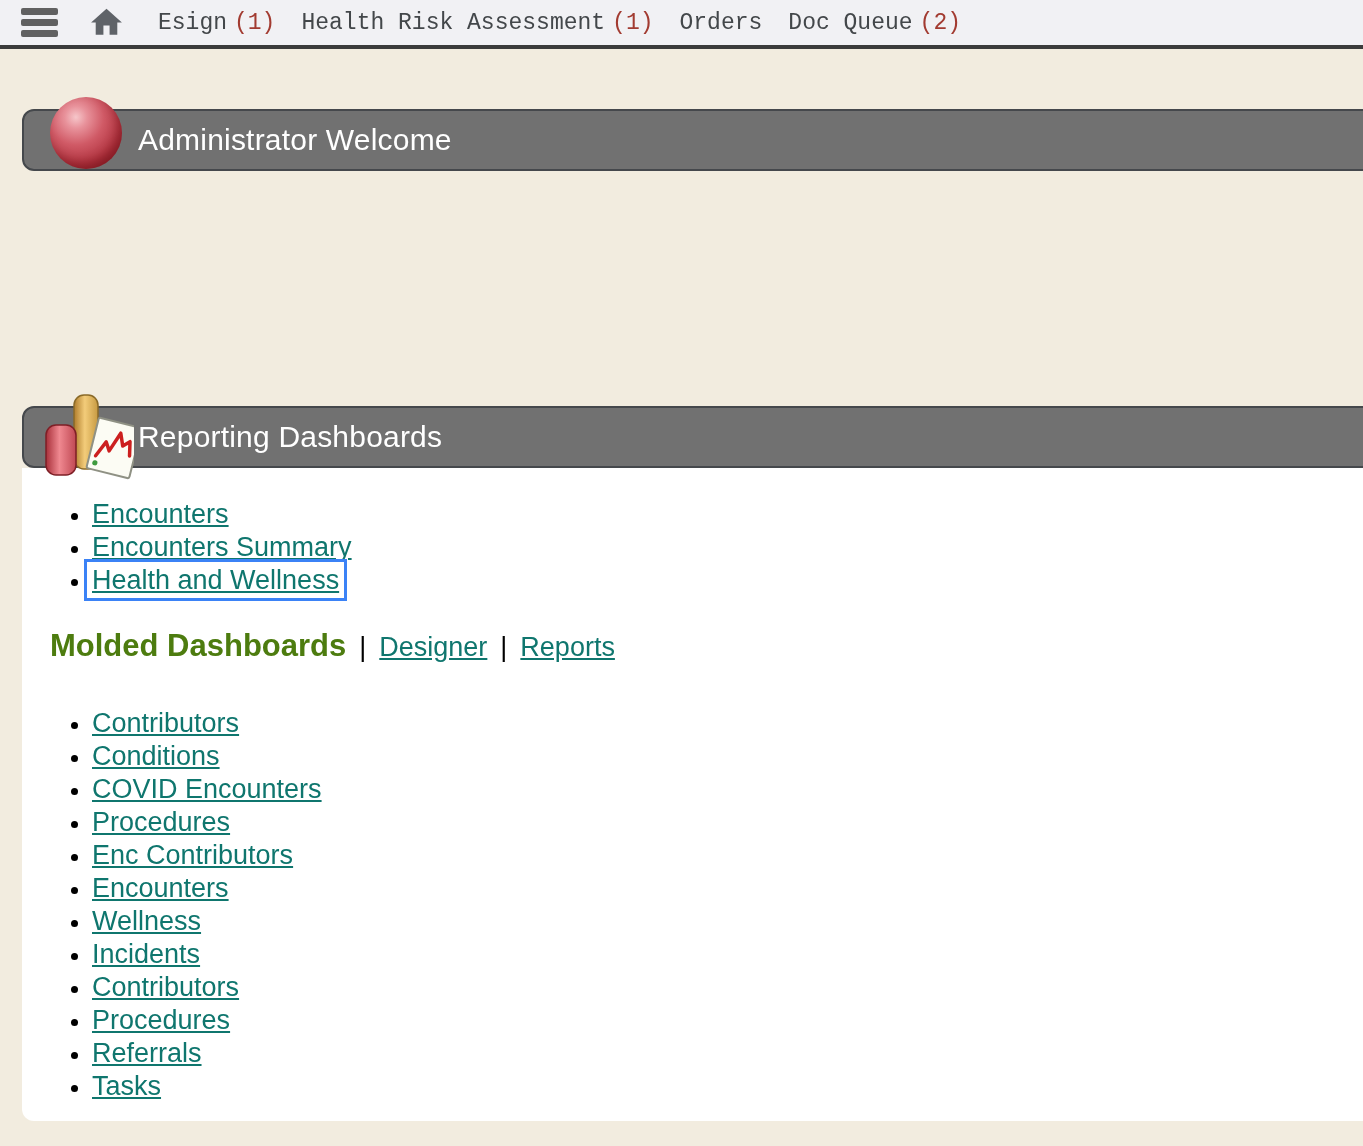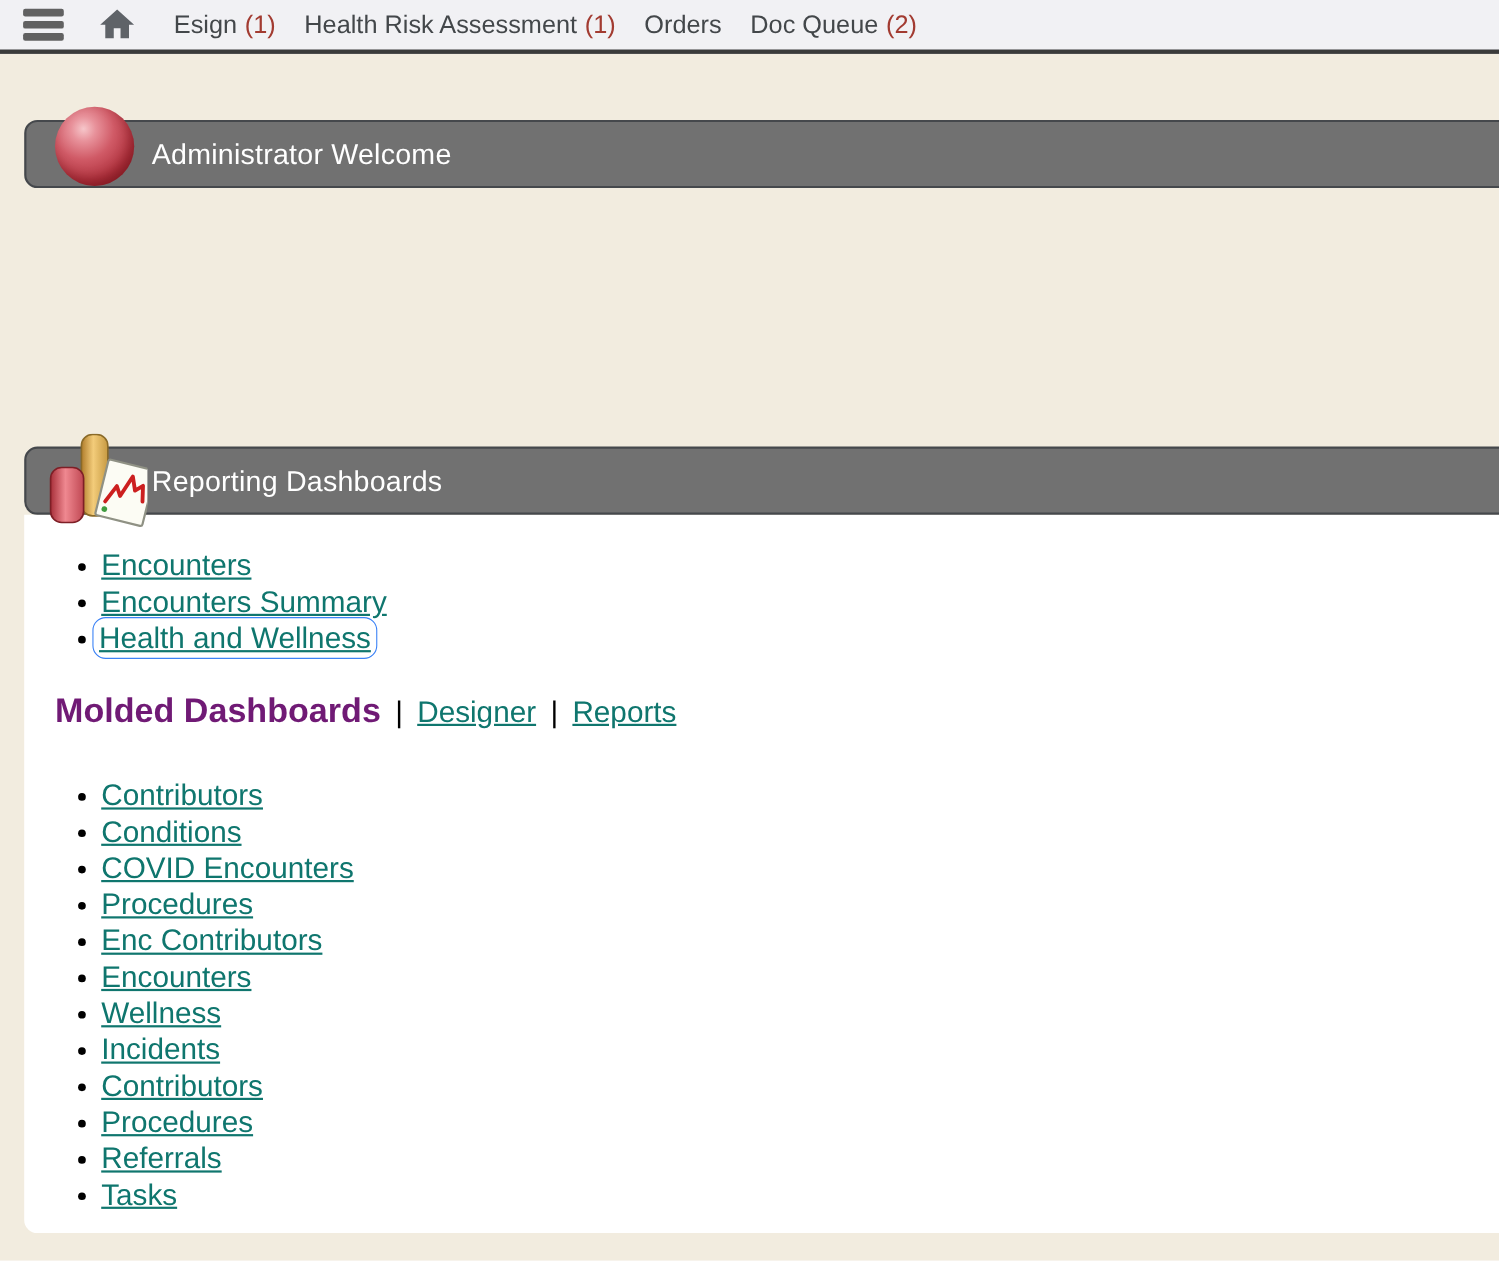--- a/index.html
+++ b/index.html
@@ -22,40 +22,40 @@
     background: none; border: none; cursor: pointer;
     display: flex; align-items: center; justify-content: center;
     padding: 0;
   }
   .hamburger { width: 38px; height: 34px; flex-direction: column; justify-content: center; gap: 4px; margin-right: 30px; }
   .hamburger span { display: block; width: 37px; height: 7px; background: #616161; border-radius: 2px; }
   .home-btn { width: 37px; height: 37px; margin-right: 33px; }
   .nav-links { display: flex; align-items: center; gap: 26px; }
   .nav-link {
     font-size: 23px; color: #43474a; text-decoration: none;
-    display: flex; align-items: flex-end; white-space: nowrap;
+    display: flex; align-items: flex-end; white-space: nowrap; font-family: Liberation Mono, monospace;
   }
   .nav-count { color: #a23b31; margin-left: 7px; }
   .nav-count:empty { margin-left: 0; }
 
   
   .panel-bar {
     position: relative;
     margin-left: 22px;
     width: calc(100% - 22px + 14px);
     height: 62px;
     background: #717171;
     border: 2px solid #45484c;
     border-radius: 12px;
     display: flex;
     align-items: center;
   }
   .panel-bar .panel-title {
     color: #ffffff;
-    font-size: 26px;
+    font-size: 30px;
     margin-left: 114px;
     letter-spacing: 0.2px;
   }
   .admin-bar { margin-top: 60px; }
   .reporting-bar { margin-top: 235px; }
 
   .sphere-icon {
     position: absolute; left: 26px; top: -14px;
     width: 72px; height: 72px; border-radius: 50%;
     background: radial-gradient(circle at 36% 28%,
@@ -78,35 +78,35 @@
     list-style: disc;
     padding-left: 70px;
     font-size: 27px;
     line-height: 33px;
     color: #000;
   }
   .link-list li::marker { color: #000; font-size: 24px; }
   .plain-link { color: #0f766e; }
 
   .highlight-box {
-    border: 1px solid #3b82f6;
-    border-radius: 12px;
+    border: 3px solid #3b82f6;
+    border-radius: 0;
     padding: 3px 5px;
     margin: -6px -8px;
     position: relative;
   }
 
   .molded-heading {
     margin: 30px 0 0 28px;
     display: flex;
     align-items: baseline;
     gap: 13px;
     line-height: 38px;
   }
-  .molded-heading .heading-text { font-size: 31px; font-weight: bold; color: #701a75; }
+  .molded-heading .heading-text { font-size: 31px; font-weight: bold; color: #4d7c0f; }
   .molded-heading .pipe { font-size: 27px; font-weight: normal; color: #000; }
   .molded-heading .heading-link { font-size: 27px; font-weight: normal; }
 
   .molded-list { margin-top: 41px; }
 </style>
 </head>
 <body>
 
 <header class="top-nav">
   <button class="icon-btn hamburger">

